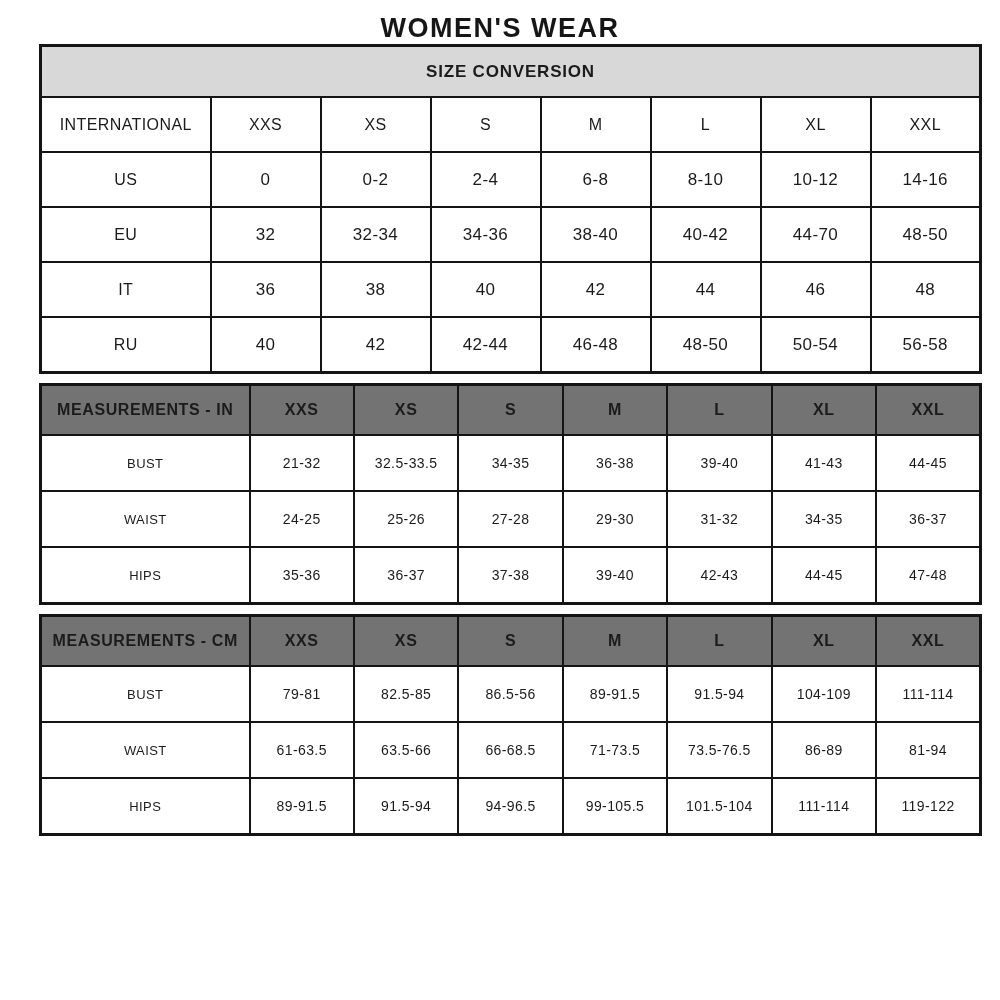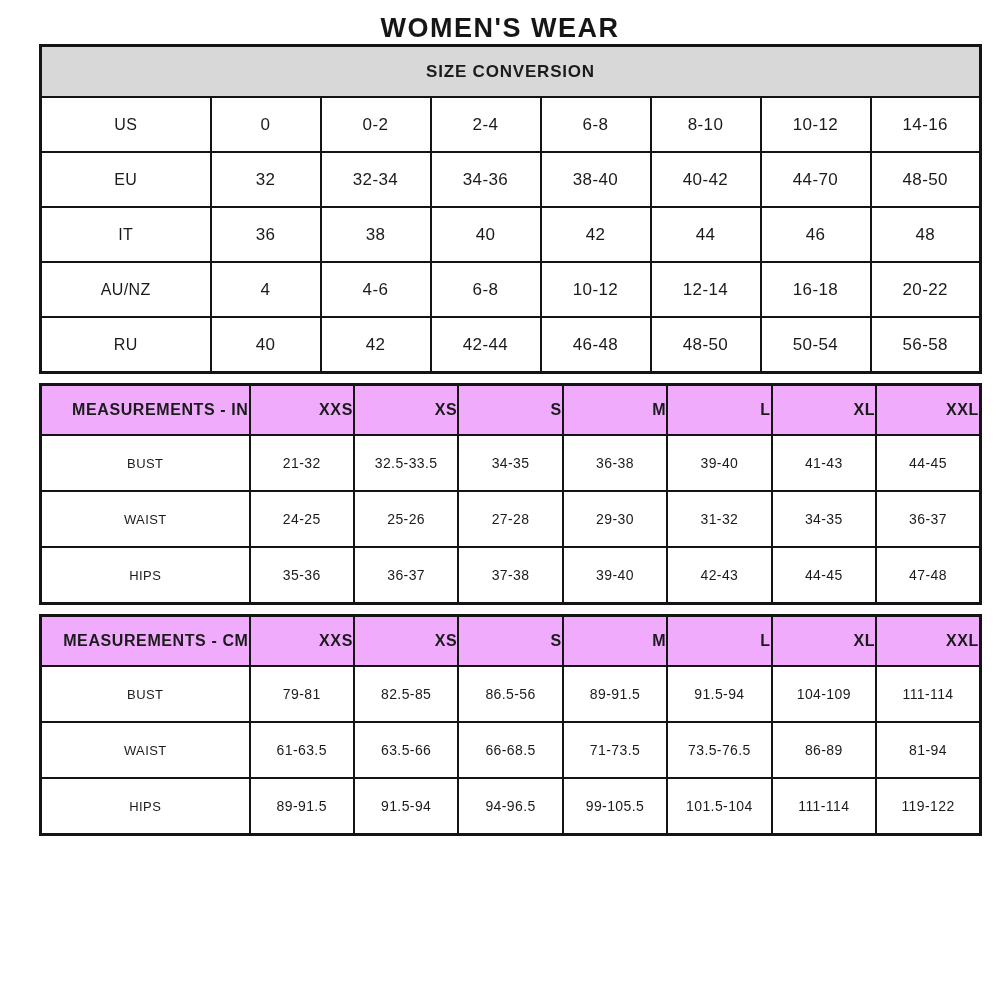--- a/index.html
+++ b/index.html
@@ -62,26 +62,25 @@
     font-weight: 400;
     font-size: 16px;
   }
   .t-size tbody td {
     font-size: 17px;
     height: 53px;
   }
   
   .t-meas col.label-col   { width: 209px; }
   .t-meas tr.gen-header th {
-    background: #f0abfc;
+    background: #737373;
     font-weight: 700;
     font-size: 16px;
     height: 48px;
     letter-spacing: 0.6px;
-    text-align: right;
   }
   .t-meas tbody th {
     font-weight: 400;
     font-size: 13px;
   }
   .t-meas tbody td {
     font-size: 14px;
     height: 54px;
   }
 </style>
@@ -100,20 +99,30 @@
         <col>
         <col>
         <col>
         <col>
         <col>
     </colgroup>
     <thead>
       <tr class="banner-row">
         <th colspan="8">SIZE CONVERSION</th>
       </tr>
+    <tr class="gen-header">
+          <th>INTERNATIONAL</th>
+          <th>XXS</th>
+          <th>XS</th>
+          <th>S</th>
+          <th>M</th>
+          <th>L</th>
+          <th>XL</th>
+          <th>XXL</th>
+        </tr>
       </thead>
     <tbody>
         <tr>
           <th>US</th>
           <td>0</td>
           <td>0-2</td>
           <td>2-4</td>
           <td>6-8</td>
           <td>8-10</td>
           <td>10-12</td>
@@ -131,30 +140,20 @@
         </tr>
         <tr>
           <th>IT</th>
           <td>36</td>
           <td>38</td>
           <td>40</td>
           <td>42</td>
           <td>44</td>
           <td>46</td>
           <td>48</td>
-        </tr>
-        <tr>
-          <th>AU/NZ</th>
-          <td>4</td>
-          <td>4-6</td>
-          <td>6-8</td>
-          <td>10-12</td>
-          <td>12-14</td>
-          <td>16-18</td>
-          <td>20-22</td>
         </tr>
         <tr>
           <th>RU</th>
           <td>40</td>
           <td>42</td>
           <td>42-44</td>
           <td>46-48</td>
           <td>48-50</td>
           <td>50-54</td>
           <td>56-58</td>

